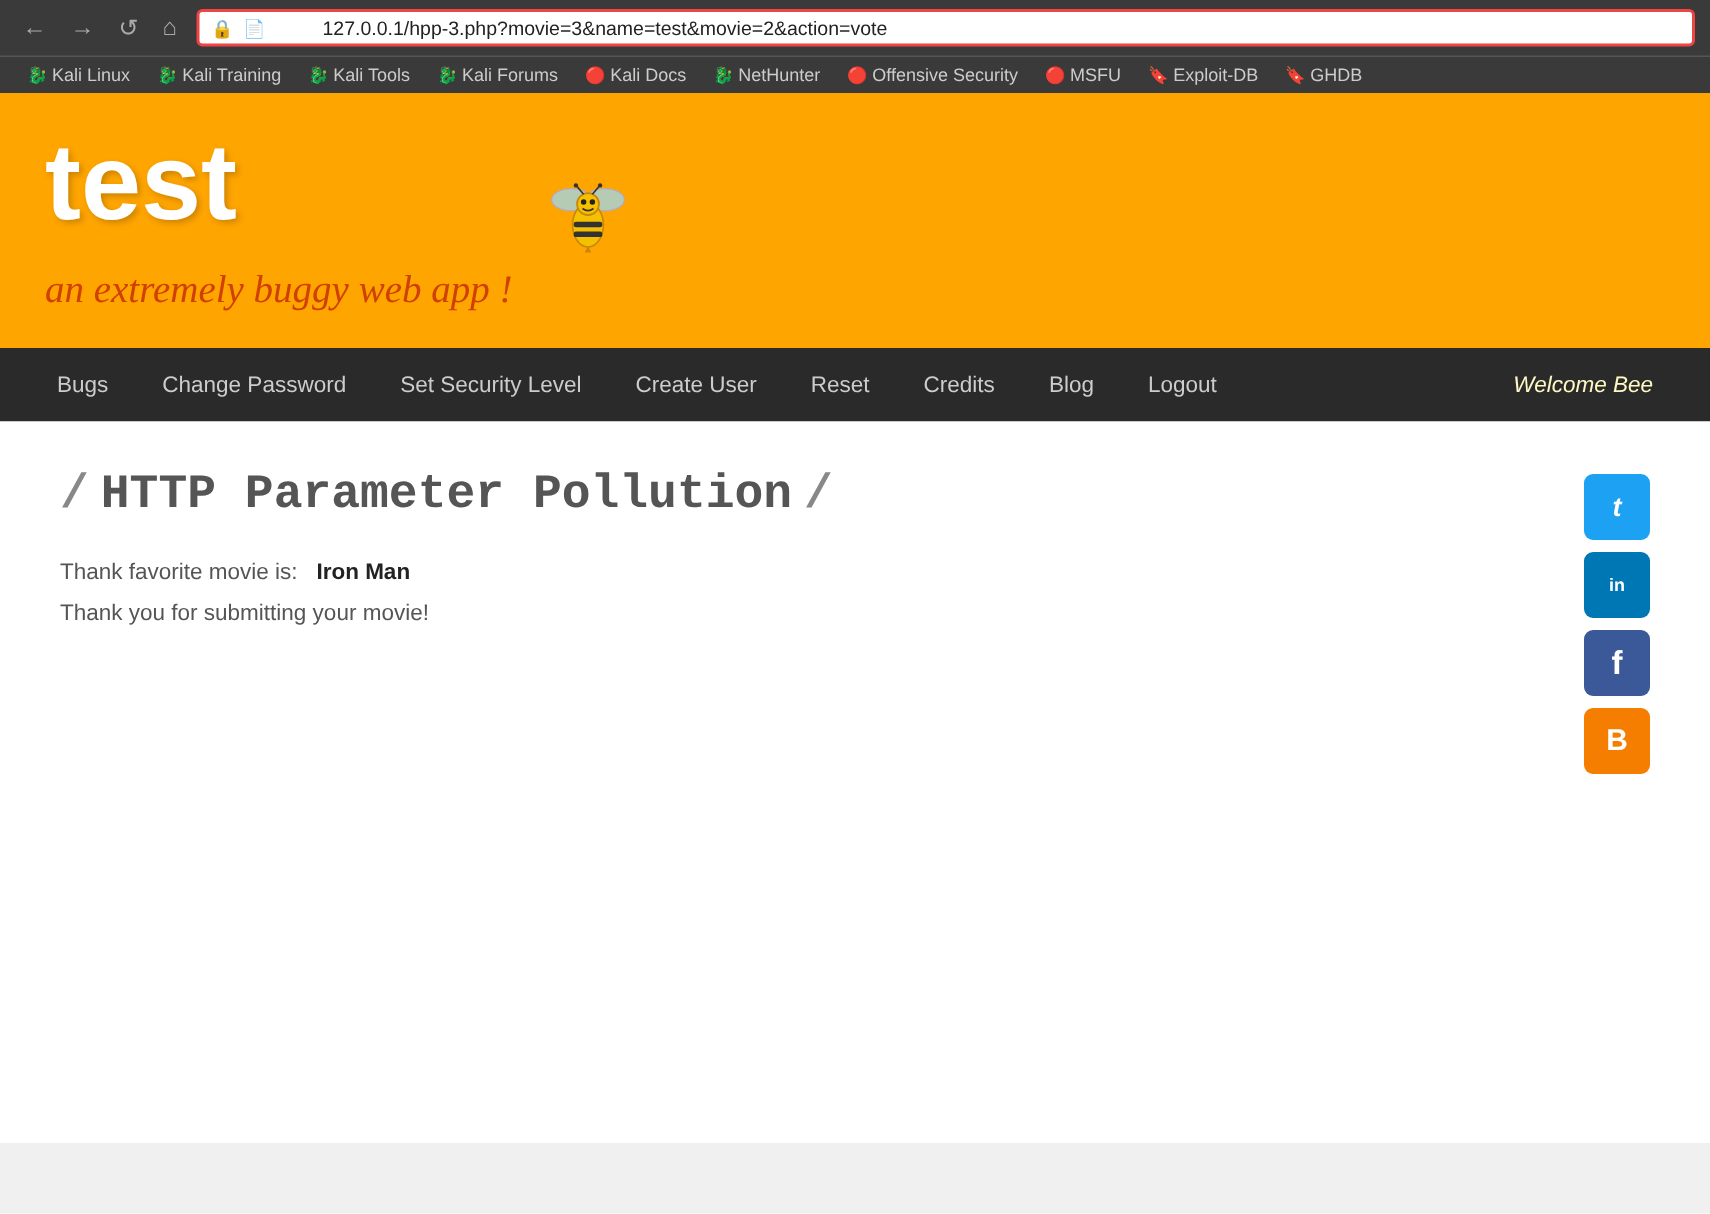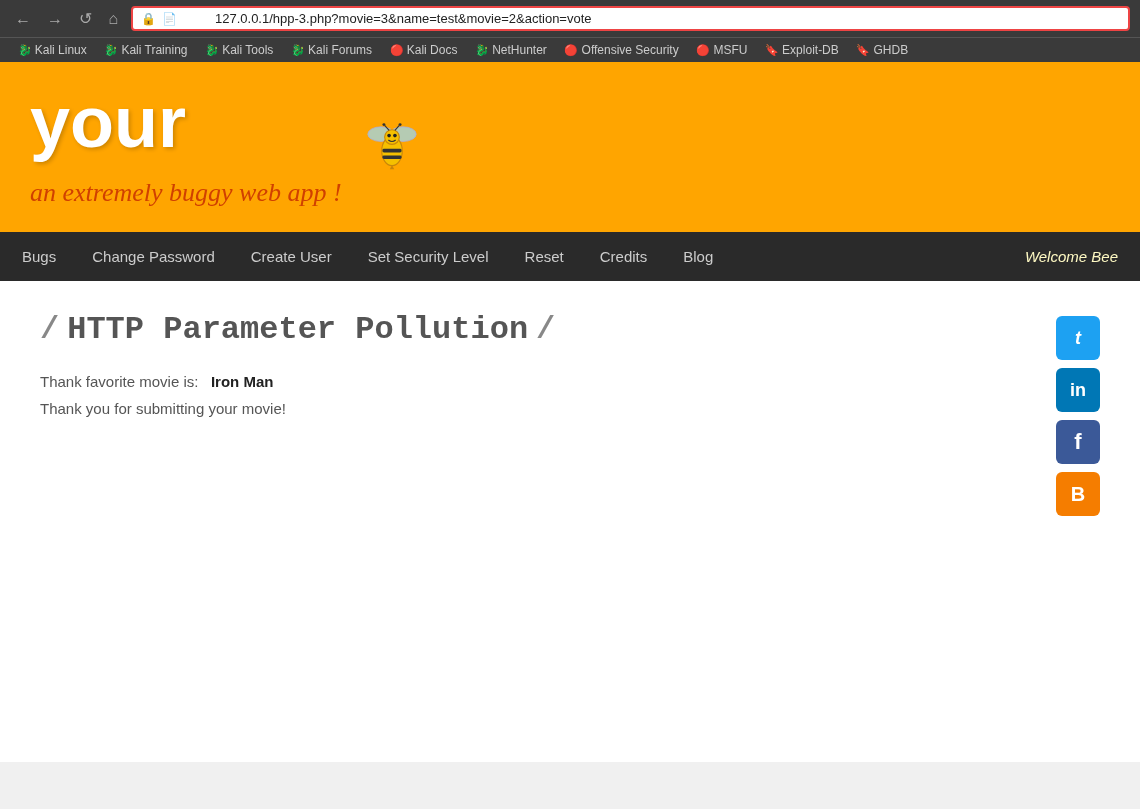--- a/index.html
+++ b/index.html
@@ -110,21 +110,21 @@
       font-style: italic;
       font-family: Georgia, serif;
       margin-top: 20px;
     }
 
     
     .site-nav {
       background: #2a2a2a;
       display: flex;
       align-items: flex-start;
-      padding: 0 4px;
+      padding: 0 20px;
     }
     .nav-item {
       color: #ccc;
       font-size: 15px;
       padding: 16px 18px;
       cursor: pointer;
       text-decoration: none;
       display: block;
       white-space: nowrap;
     }
@@ -255,21 +255,21 @@
       <span class="bookmark-icon">🔖</span>
       <span>GHDB</span>
     </span>
   </div>
 </div>
 
 <div class="website">
 
   <div class="site-header">
     <div class="site-header-content">
-      <span class="site-title">your</span>
+      <span class="site-title">test</span>
       <span class="site-subtitle">an extremely buggy web app !</span>
     </div>
     <div>
       <svg class="bee-svg" viewBox="0 0 80 75" xmlns="http://www.w3.org/2000/svg">
 
         <ellipse cx="25" cy="22" rx="18" ry="10" fill="rgba(150,220,255,0.7)" stroke="#aad" stroke-width="1"></ellipse>
         <ellipse cx="55" cy="22" rx="18" ry="10" fill="rgba(150,220,255,0.7)" stroke="#aad" stroke-width="1"></ellipse>
 
         <ellipse cx="40" cy="45" rx="14" ry="20" fill="#f5c000" stroke="#c8860a" stroke-width="1.5"></ellipse>
 
@@ -289,25 +289,26 @@
         <path d="M35 30 Q40 34 45 30" stroke="#333" stroke-width="1.5" fill="none"></path>
 
         <polygon points="40,64 37,70 43,70" fill="#c8860a"></polygon>
       </svg>
     </div>
   </div>
 
   <nav class="site-nav">
     <a class="nav-item">Bugs</a>
     <a class="nav-item">Change Password</a>
+    <a class="nav-item">Set Security Level</a>
     <a class="nav-item">Create User</a>
-    <a class="nav-item">Set Security Level</a>
     <a class="nav-item">Reset</a>
     <a class="nav-item">Credits</a>
     <a class="nav-item">Blog</a>
+    <a class="nav-item">Logout</a>
     <a class="nav-item welcome">Welcome Bee</a>
   </nav>
 
   <div class="page-content">
     <div class="main-content">
       <h1 class="page-title">
         <span class="slash">/</span>
         <span>HTTP Parameter Pollution</span>
         <span class="slash">/</span>
       </h1>
@@ -317,21 +318,21 @@
         <strong class="movie-name">Iron Man</strong>
       </p>
       <p class="thank-you-text">Thank you for submitting your movie!</p>
     </div>
 
     <div class="social-sidebar">
       <div class="social-btn twitter">
         <span style="font-size:18px; font-style:italic; font-weight:bold;">t</span>
       </div>
       <div class="social-btn linkedin">
-        <span style="font-size:18px; font-weight:bold;">in</span>
+        <span style="font-size:12px; font-weight:bold;">in</span>
       </div>
       <div class="social-btn facebook">
         <span style="font-size:22px; font-weight:bold;">f</span>
       </div>
       <div class="social-btn blogger">
         <span style="font-size:20px; font-weight:bold;">B</span>
       </div>
     </div>
   </div>
 </div>

